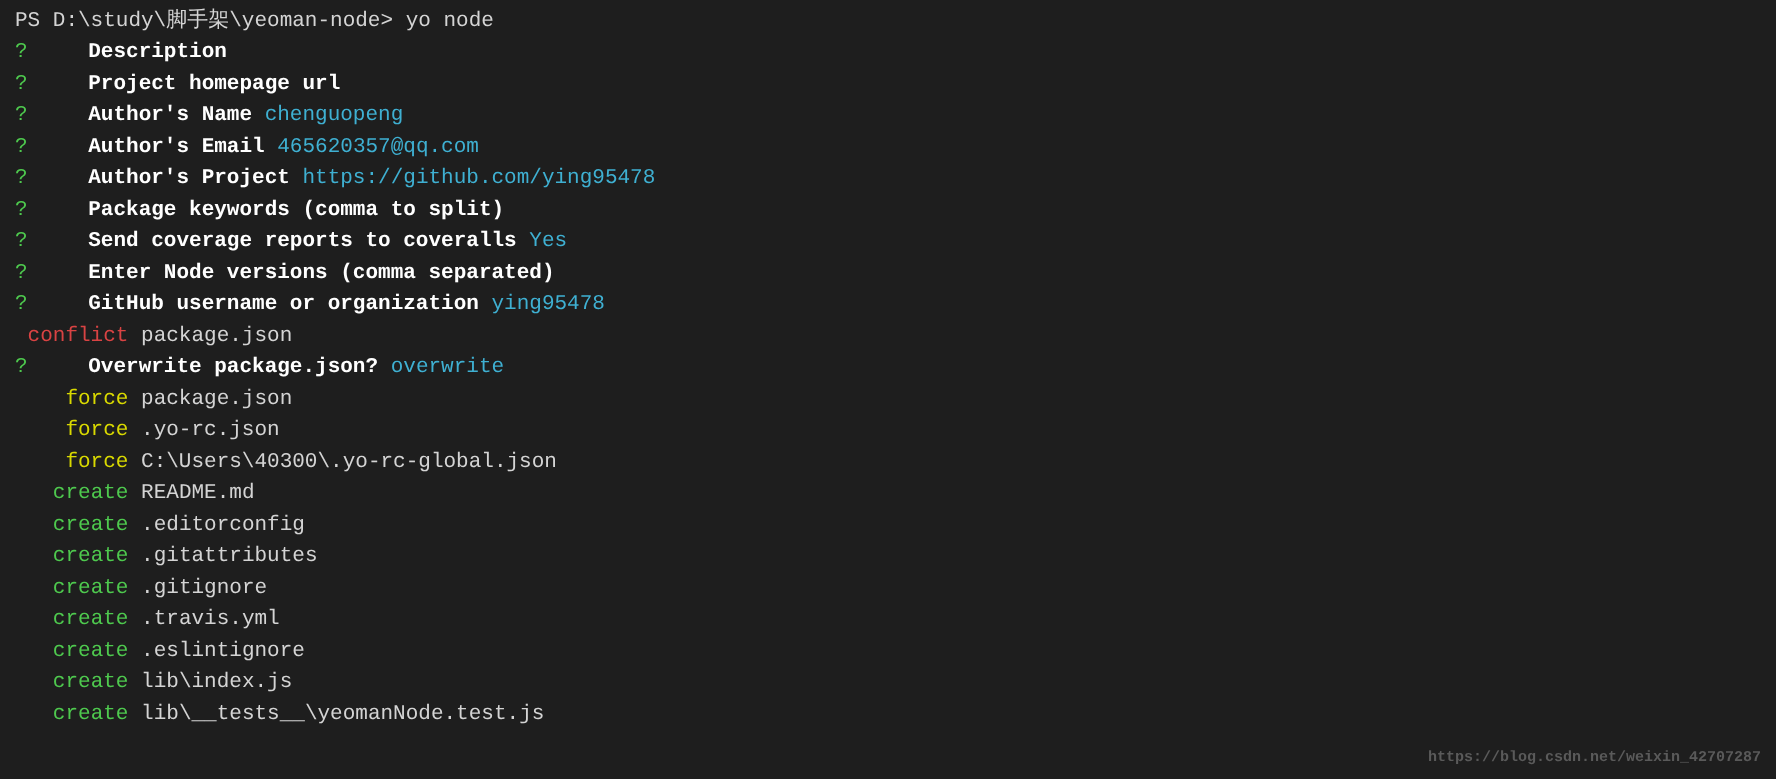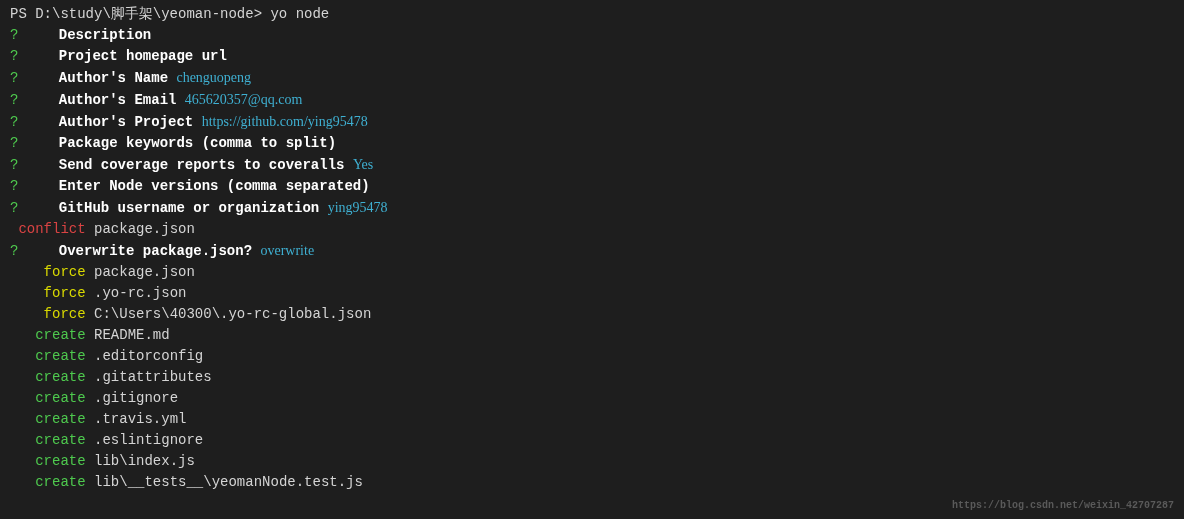--- a/index.html
+++ b/index.html
@@ -29,21 +29,20 @@
     }
     .white {
       color: #d4d4d4;
       margin-top: 41px;
     }
     .green {
       color: #4ec94e;
     }
     .cyan {
       color: #3fb0d2;
-      font-family: Liberation Serif, serif;
     }
     .red {
       color: #d94343;
     }
     .cmd {
       color: #d4d4d4;
       text-align: center;
     }
     .yellow-bold {
       color: #d9d900;

